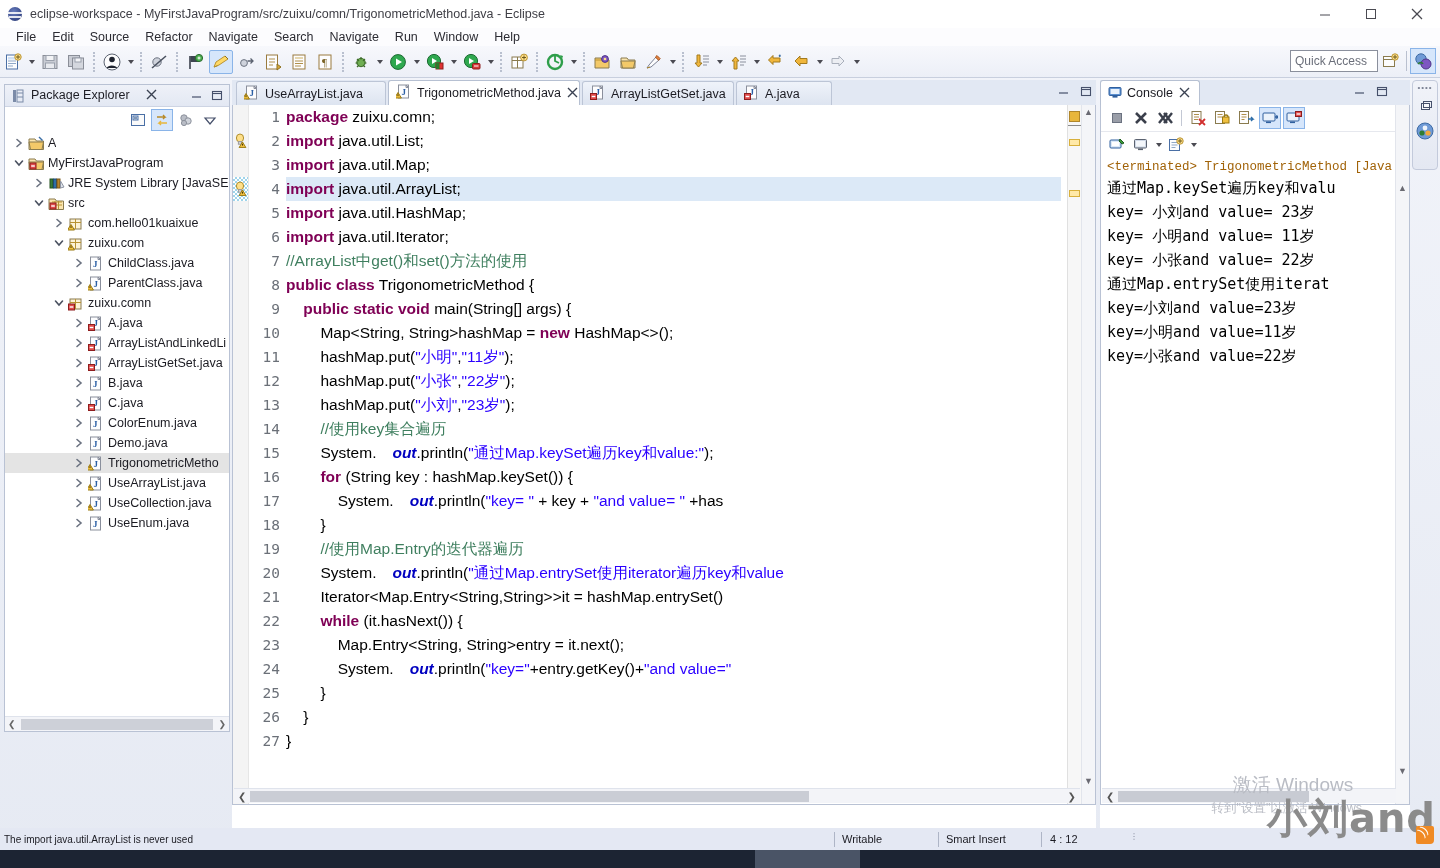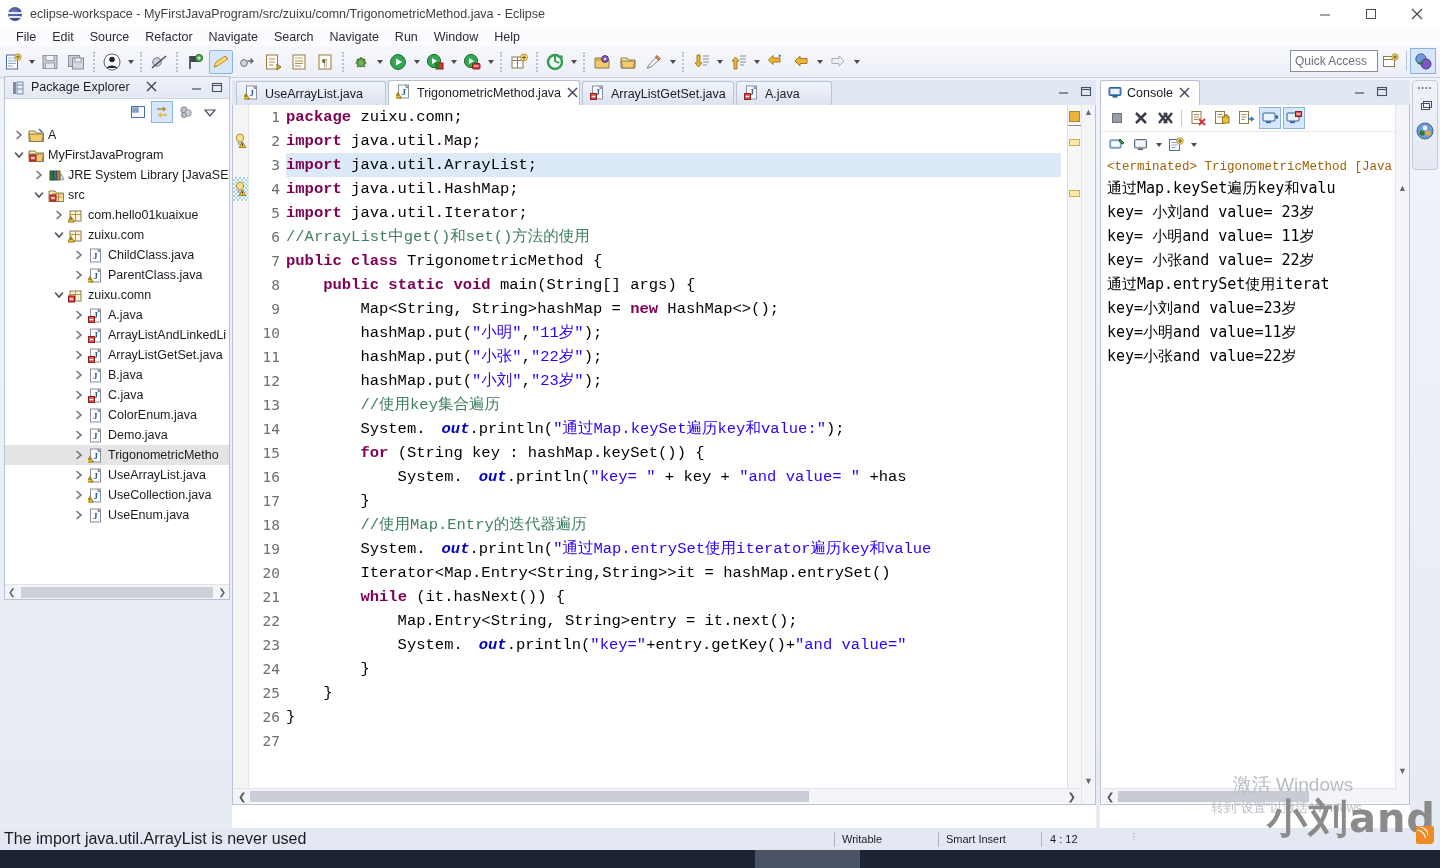--- a/index.html
+++ b/index.html
@@ -50,21 +50,21 @@
   .persp { position:absolute; right:4px; top:48px; display:flex; align-items:center; }
   .persp .pbtn { width:26px;height:26px; display:flex;align-items:center;justify-content:center; }
   .persp .pbtn.on { background:#d6e6fb; border:1px solid #8ab4e8; }
   .vline { width:1px; height:20px; background:#b9c0cf; margin:0 3px; }
 
   
   .panel { position:absolute; background:#fff; }
   .mini { width:14px; height:14px; display:flex;align-items:center;justify-content:center; }
 
   
-  #pkg { left:4px; top:76px; width:226px; height:524px; border:1px solid #b9c2d4; background:#fff; }
+  #pkg { left:4px; top:84px; width:226px; height:648px; border:1px solid #b9c2d4; background:#fff; }
   #pkg .hdr { height:22px; background:linear-gradient(#eef1f8,#e3e8f3); position:relative;
               border-bottom:1px solid #cdd4e3; }
   #pkg .hdr .ttl { position:absolute; left:26px; top:3px; font-size:12.5px; color:#1d1d24; }
   #pkg .hdr .vicon { position:absolute; left:6px; top:4px; }
   #pkg .hdr .xc { position:absolute; left:141px; top:4px; font-size:11px; color:#3b4252; }
   #pkg .hdr .minb { position:absolute; right:26px; top:4px; }
   #pkg .hdr .maxb { position:absolute; right:6px; top:4px; }
   #pkg .toolrow { height:26px; position:relative; background:#fff; }
   #pkg .toolrow .grp { position:absolute; right:8px; top:2px; display:flex; align-items:center; gap:2px; }
   #pkg .tb2 { width:22px;height:22px; display:flex;align-items:center;justify-content:center; }
@@ -95,21 +95,21 @@
                    border:1px solid #b9c2d4; border-top:none; }
   .marker-gutter { position:absolute; left:0; top:0; width:16px; height:100%; background:#f4f4f4;
                    border-right:1px solid #e6e6e6; }
   .num-gutter { position:absolute; left:17px; top:0; width:36px; height:100%; background:#fff; }
   .code-area { position:absolute; left:53px; top:0; right:34px; height:100%; overflow:hidden; background:#fff; }
   .overview { position:absolute; right:14px; top:0; width:14px; height:100%; background:#f7f7f7;
               border-left:1px solid #e0e0e0; }
   .vscroll { position:absolute; right:0; top:0; width:14px; height:100%; background:#f4f5f8;
              border-left:1px solid #e2e5ec; }
   .vscroll .sa { position:absolute; left:2px; font-size:9px; color:#6a6a72; }
-  .cl { height:24px; line-height:24px; font-family:Liberation Mono, monospace; font-size:15.5px;
+  .cl { height:24px; line-height:24px; font-family:Liberation Sans, sans-serif; font-size:15.5px;
         white-space:pre; color:#000; }
   .ln { height:24px; line-height:24px; text-align:right; padding-right:6px;
         font-family:"DejaVu Sans Mono", monospace; font-size:14.5px; color:#6b7078; position:relative; }
   .ln .fold { position:absolute; right:-10px; top:7px; width:10px; height:10px; border-radius:50%;
               border:1px solid #9aa3b2; background:#f0f2f6; }
   .ln .fold:after { content:""; position:absolute; left:2px; top:4px; width:6px; height:1px; background:#5b6270; }
   .kw { color:#7f0055; font-weight:bold; }
   .cm { color:#3f7f5f; }
   .st { color:#2a00ff; }
   .fld { color:#0000c0; font-style:italic; font-weight:bold;margin-left:16px; }
@@ -141,21 +141,21 @@
 
   
   #minibar { position:absolute; right:2px; top:80px; width:26px; height:90px;
              background:linear-gradient(#f1f3f9,#e4e8f2); border:1px solid #c3cadb; border-radius:4px; }
   #minibar .dots { text-align:center; font-size:8px; color:#7b8294; letter-spacing:1px; margin-top:2px; }
   #minibar .mb { width:24px;height:26px; display:flex;align-items:center;justify-content:center; }
 
   
   .statusbar { position:absolute; left:0; bottom:18px; width:1440px; height:22px;
                background:#e4e8f3; display:flex; align-items:center; }
-  .sb-msg { padding-left:4px; font-size:16px; color:#1b1b22; white-space:nowrap; }
+  .sb-msg { padding-left:4px; font-size:10px; color:#1b1b22; white-space:nowrap; }
   .sb-cell { position:absolute; font-size:11px; color:#1b1b22; white-space:nowrap; }
   .sb-div { position:absolute; width:1px; height:15px; background:#aeb5c6; }
   .sb-dots { position:absolute; font-size:8px; color:#7b8294; }
 
   
   .taskbar { position:absolute; left:0; bottom:0; width:1440px; height:18px; background:#1c2433; }
   .taskbar .hi { position:absolute; left:755px; top:0; width:105px; height:18px; background:#4a5466; }
 
   
   .wm-act { position:absolute; left:1168px; top:772px; width:250px; text-align:center; pointer-events:none; }
@@ -992,20 +992,21 @@
           <div class="ln">21</div>
           <div class="ln">22</div>
           <div class="ln">23</div>
           <div class="ln">24</div>
           <div class="ln">25</div>
           <div class="ln">26</div>
           <div class="ln">27</div>
         </div>
       <div class="code-area" id="codearea">
           <div class="cl"><span class="kw">package</span><span> zuixu.comn;</span></div>
+          <div class="cl"><span class="kw">import</span><span> java.util.List;</span></div>
           <div class="cl"><span class="kw">import</span><span> java.util.Map;</span></div>
           <div class="cl hl-line"><span class="kw">import</span><span> java.util.ArrayList;</span></div>
           <div class="cl"><span class="kw">import</span><span> java.util.HashMap;</span></div>
           <div class="cl"><span class="kw">import</span><span> java.util.Iterator;</span></div>
           <div class="cl"><span class="cm">//ArrayList中get()和set()方法的使用</span></div>
           <div class="cl"><span class="kw">public class</span><span> TrigonometricMethod {</span></div>
           <div class="cl"><span>    </span><span class="kw">public static void</span><span> main(String[] args) {</span></div>
           <div class="cl"><span>        Map&lt;String, String&gt;hashMap = </span><span class="kw">new</span><span> HashMap&lt;&gt;();</span></div>
           <div class="cl"><span>        hashMap.put(</span><span class="st">"小明"</span><span>,</span><span class="st">"11岁"</span><span>);</span></div>
           <div class="cl"><span>        hashMap.put(</span><span class="st">"小张"</span><span>,</span><span class="st">"22岁"</span><span>);</span></div>

